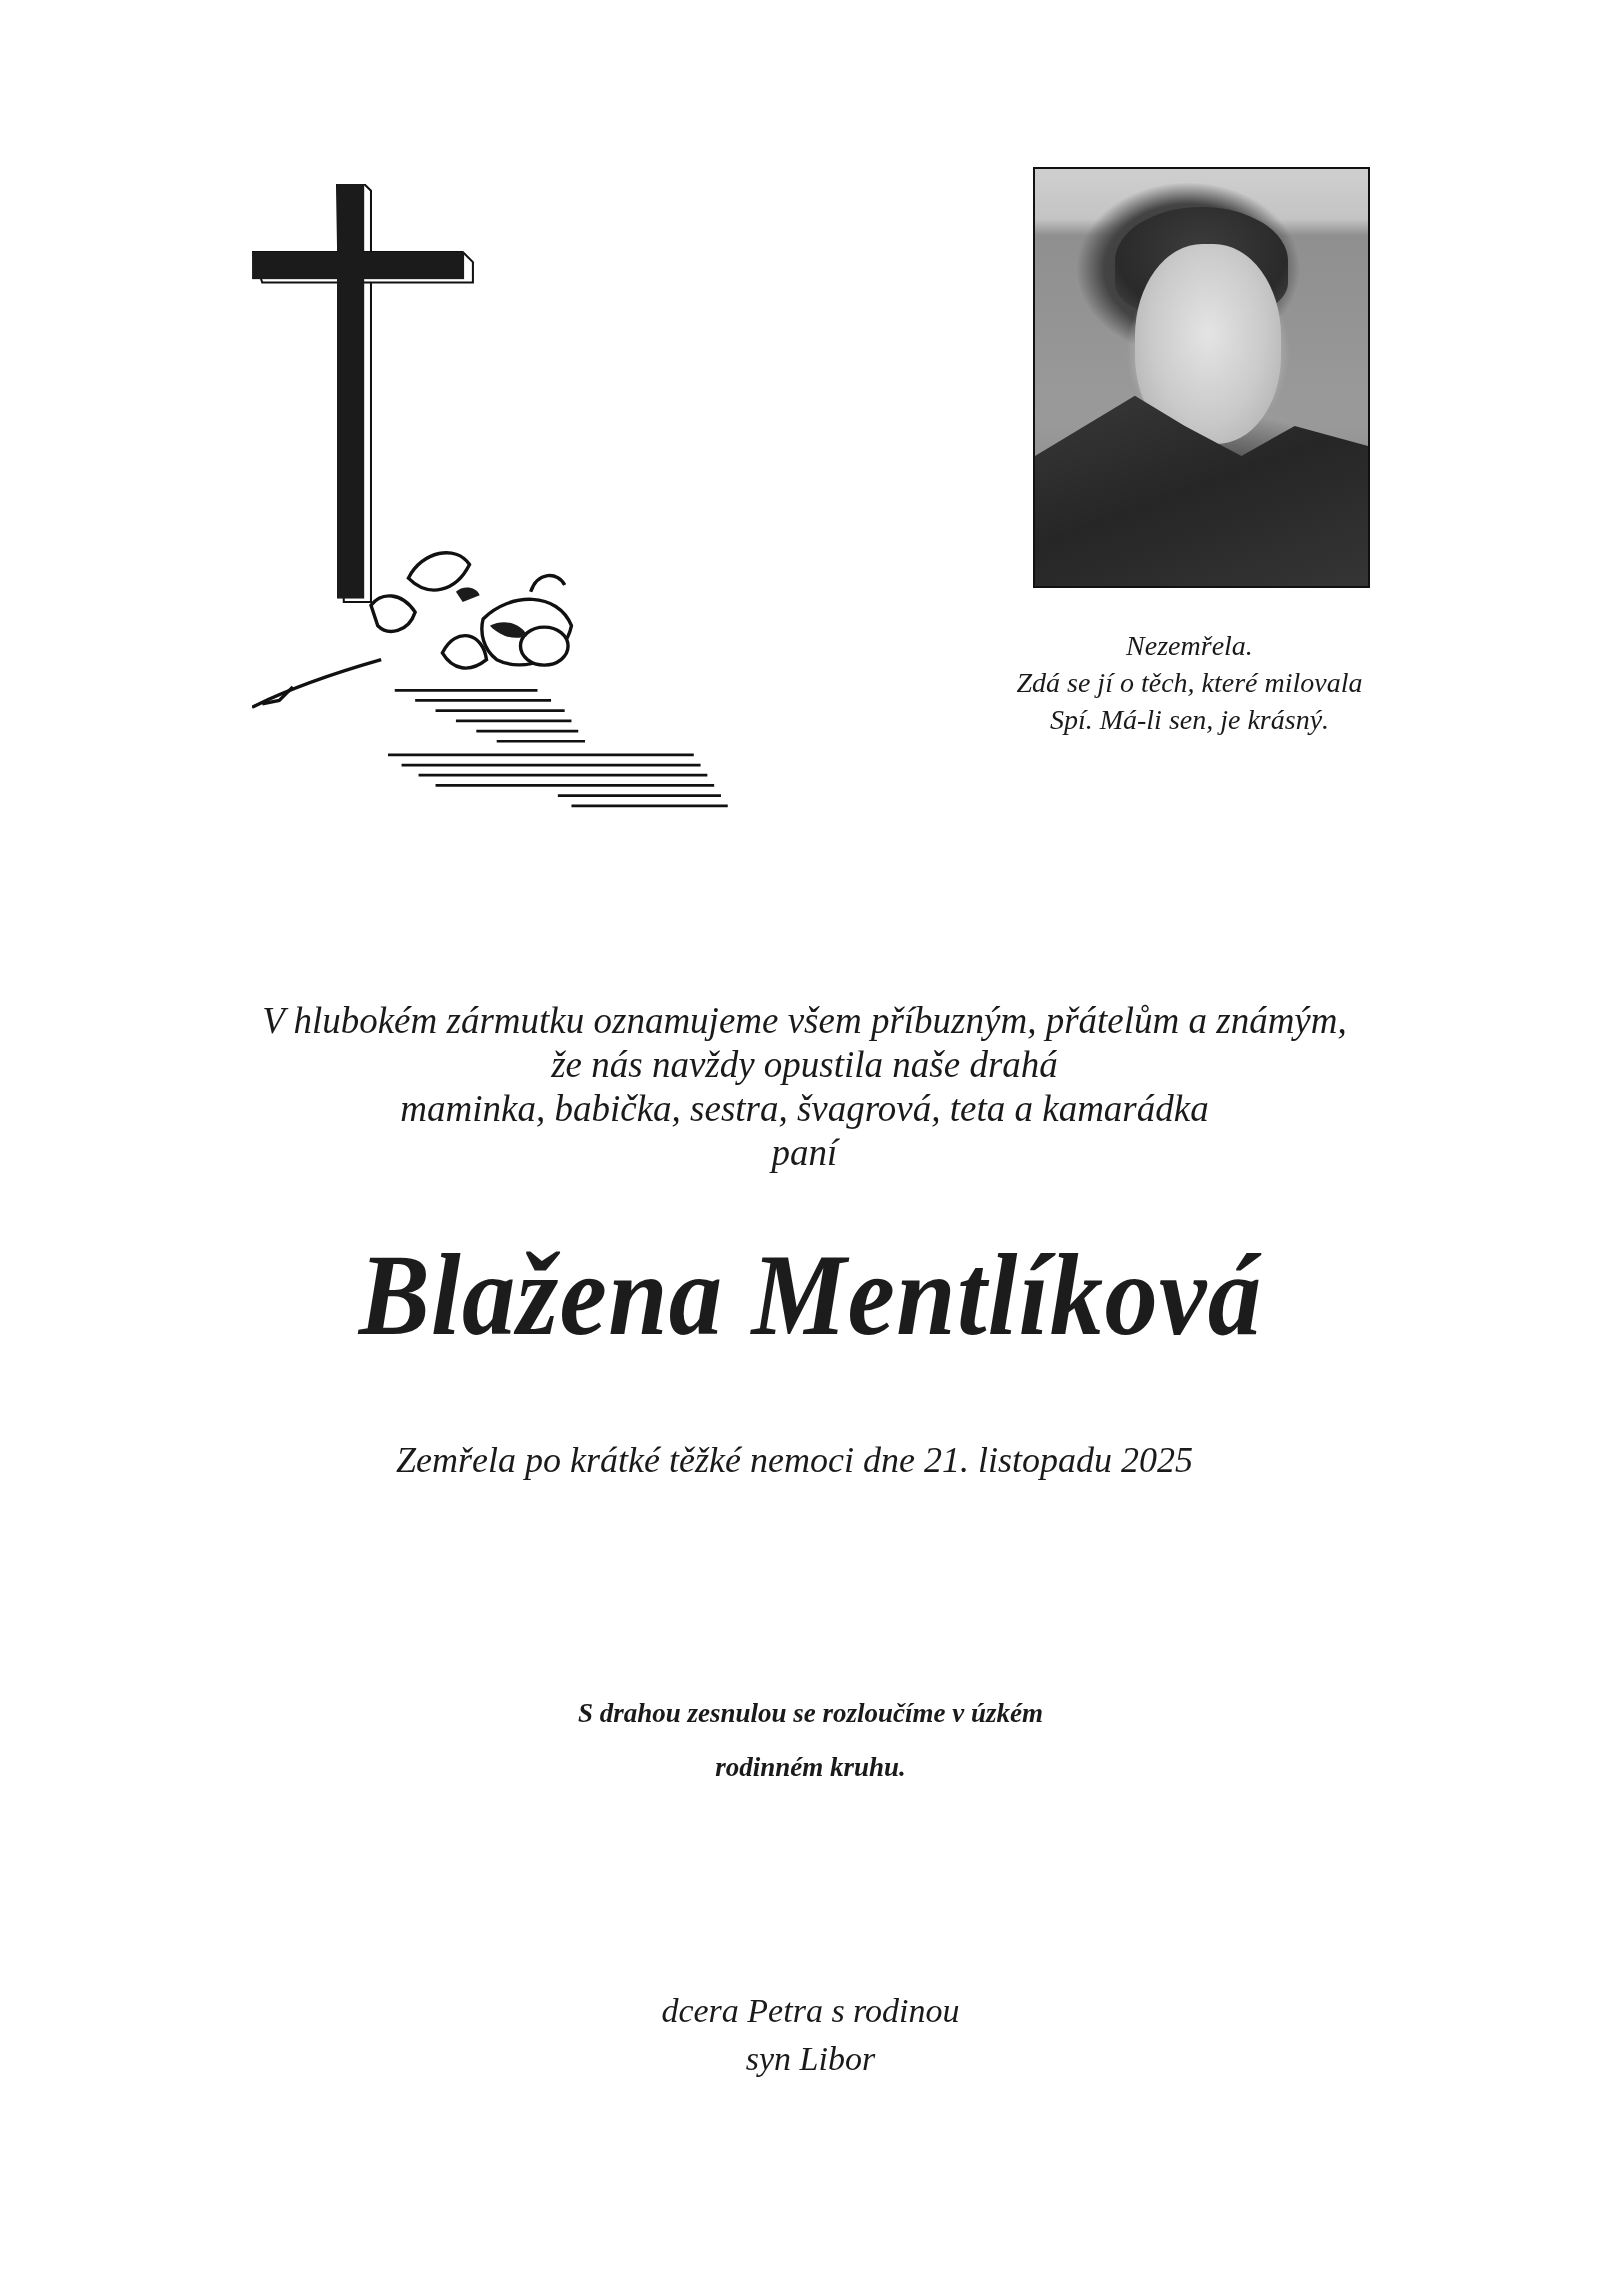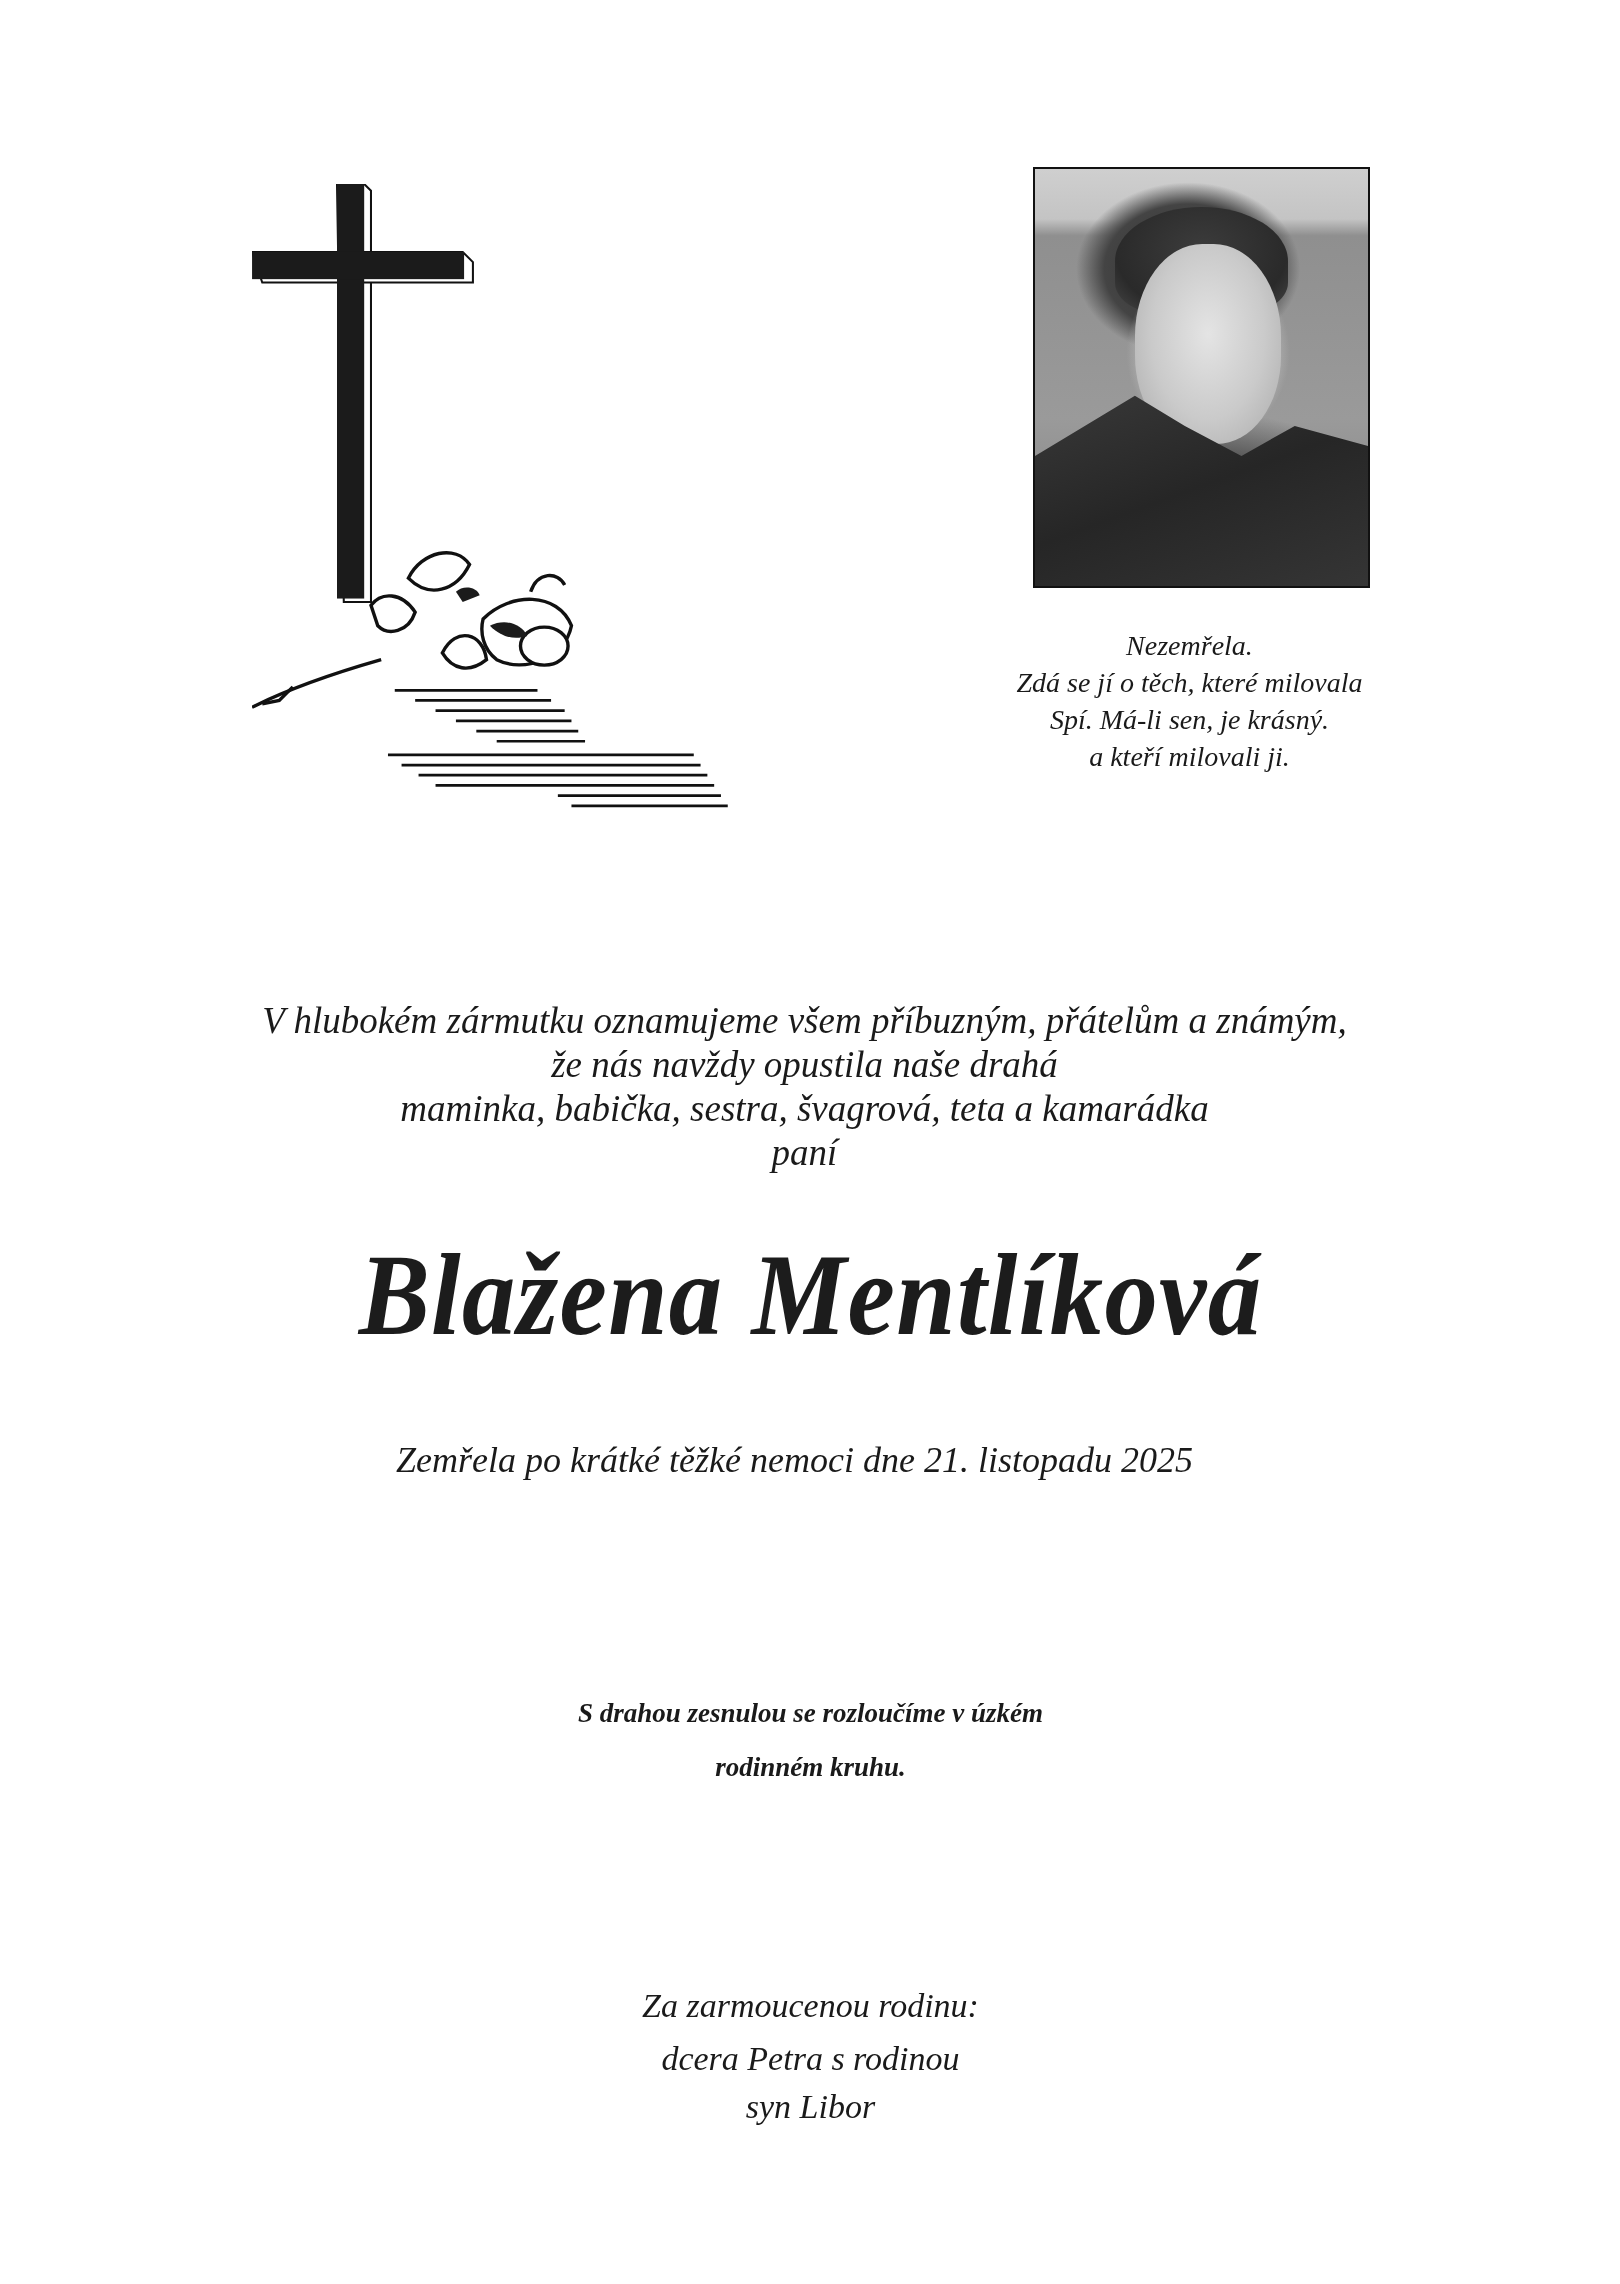--- a/index.html
+++ b/index.html
@@ -117,21 +117,20 @@
 <div id="photo" class="abs">
   <div class="hair"></div>
   <div class="face"></div>
   <div class="jacket"></div>
 </div>
 
 <div id="quote" class="abs center italic">
   <div>Nezemřela.</div>
   <div>Zdá se jí o těch, které milovala</div>
   <div>Spí. Má-li sen, je krásný.</div>
-  <div>a kteří milovali ji.</div>
 </div>
 
 <div id="announcement" class="abs center italic">
   <div>V hlubokém zármutku oznamujeme všem příbuzným, přátelům a známým,</div>
   <div>že nás navždy opustila naše drahá</div>
   <div>maminka, babička, sestra, švagrová, teta a kamarádka</div>
   <div>paní</div>
 </div>
 
 <div id="name" class="abs center">Blažena Mentlíková</div>
@@ -139,18 +138,17 @@
 <div id="death-info" class="abs center italic">
   <div>Zemřela po krátké těžké nemoci dne 21. listopadu 2025</div>
 </div>
 
 <div id="farewell" class="abs center">
   <div>S drahou zesnulou se rozloučíme v úzkém</div>
   <div>rodinném kruhu.</div>
 </div>
 
 <div id="family" class="abs center italic">
-  <div>Za zarmoucenou rodinu:</div>
   <div class="gap"></div>
   <div>dcera Petra s rodinou</div>
   <div>syn Libor</div>
 </div>
 
 
 </body></html>

